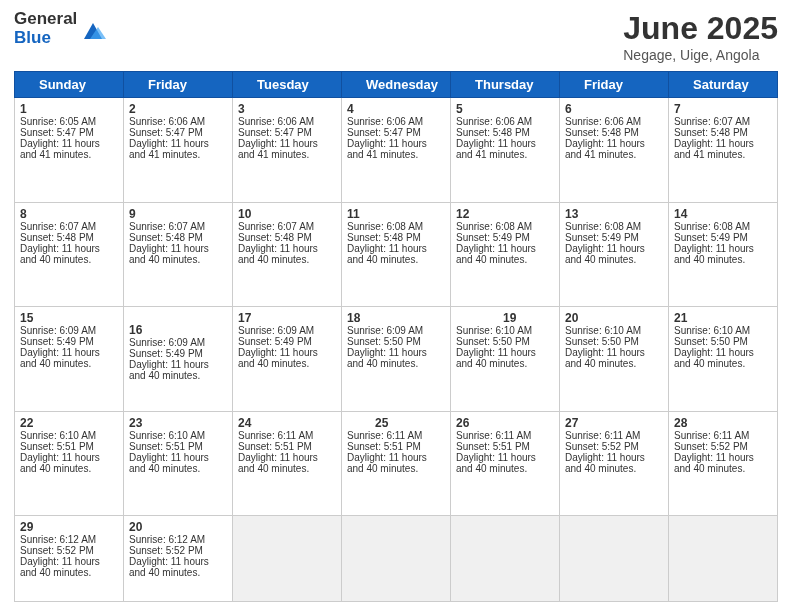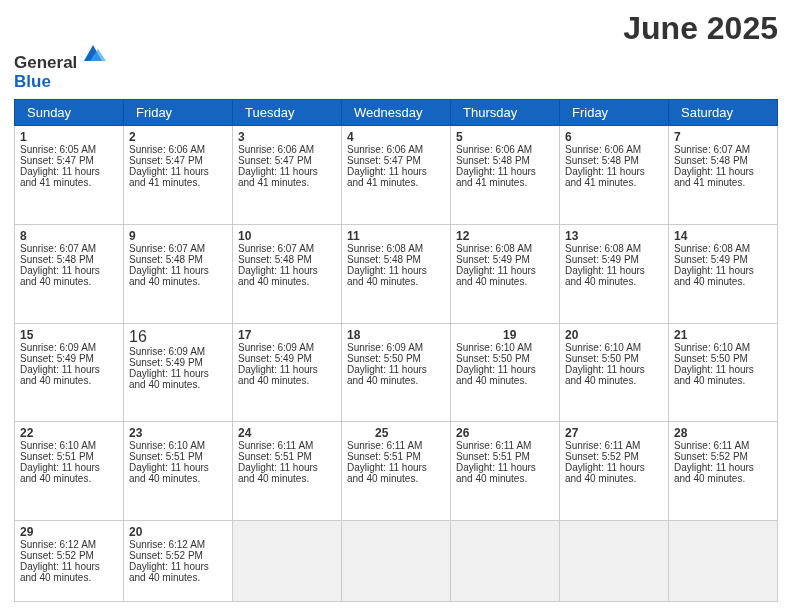--- a/index.html
+++ b/index.html
@@ -24,21 +24,20 @@
       margin-bottom: 8px;
     }
     .logo {
       display: flex;
       align-items: center;
     }
     .logo-text {
       display: flex;
       flex-direction: column;
       line-height: 1;
-      margin-top: 44px;
     }
     .title-block {
     }
     .month-title {
       font-size: 32px;
       font-weight: bold;
       color: #333;
     }
     .subtitle {
       font-size: 14px;
@@ -48,23 +47,23 @@
       flex: 1;
       border: 1px solid #ccc;
       border-collapse: collapse;
       width: 100%;
       table-layout: fixed;
     }
     .calendar th {
       background-color: #1565c0;
       color: #fff;
       text-align: left;
-      padding: 5px 12px;
+      padding: 5px 24px;
       font-size: 13px;
-      font-weight: normal;
+      font-weight: bold;
       border: 1px solid #1050a0;
     }
     .calendar td {
       vertical-align: top;
       border: 1px solid #ccc;
       padding: 4px 5px;
       font-size: 10px;
       color: #333;
       background: #fff;
     }
@@ -83,20 +82,21 @@
         <span style="font-size:17px;font-weight:bold;color:#333;line-height:1.1;">General</span>
         <span style="font-size:17px;font-weight:bold;color:#1565c0;line-height:1.1;">Blue</span>
       </div>
       <svg width="26" height="26" viewBox="0 0 26 26" style="margin-left:3px;margin-top:2px;">
         <polygon points="4,22 13,6 22,22" fill="#1565c0"></polygon>
         <polygon points="10,22 18,10 26,22" fill="#42a5f5" opacity="0.7"></polygon>
       </svg>
     </div>
     <div class="title-block">
       <div class="month-title">June 2025</div>
+      <div class="subtitle">Negage, Uige, Angola</div>
     </div>
   </div>
 
   <table class="calendar">
     <thead>
       <tr>
         <th>Sunday</th>
         <th>Friday</th>
         <th>Tuesday</th>
         <th>Wednesday</th>
@@ -195,21 +195,21 @@
           </td>
         </tr>
         <tr style="height: 88px;">
           <td>
             <span style="font-size:12px;font-weight:bold;display:block;">15</span>
             <span style="display:block;font-size:10px;">Sunrise: 6:09 AM</span>
             <span style="display:block;font-size:10px;">Sunset: 5:49 PM</span>
             <span style="display:block;font-size:10px;">Daylight: 11 hours<br>and 40 minutes.</span>
           </td>
           <td>
-            <span style="font-size:16px;font-weight:normal;display:block;">16</span>
+            <span style="font-size:12px;font-weight:bold;display:block;margin-top:12px;">16</span>
             <span style="display:block;font-size:10px;">Sunrise: 6:09 AM</span>
             <span style="display:block;font-size:10px;">Sunset: 5:49 PM</span>
             <span style="display:block;font-size:10px;">Daylight: 11 hours<br>and 40 minutes.</span>
           </td>
           <td>
             <span style="font-size:12px;font-weight:bold;display:block;">17</span>
             <span style="display:block;font-size:10px;">Sunrise: 6:09 AM</span>
             <span style="display:block;font-size:10px;">Sunset: 5:49 PM</span>
             <span style="display:block;font-size:10px;">Daylight: 11 hours<br>and 40 minutes.</span>
           </td>

